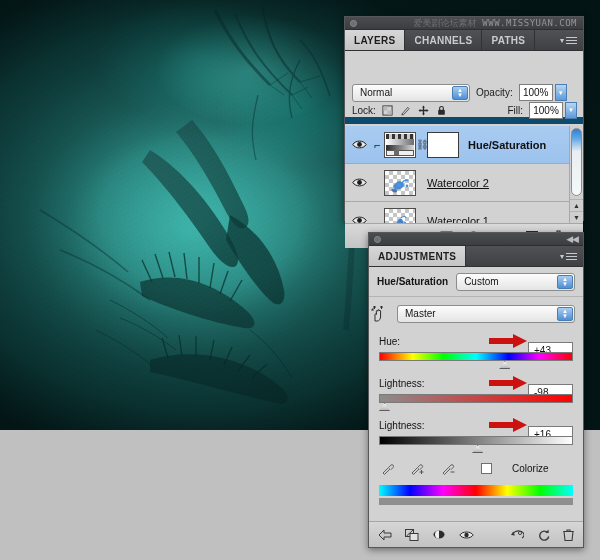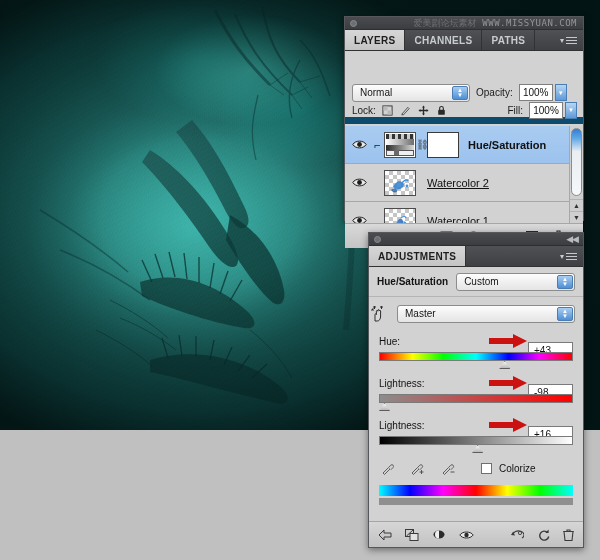--- a/index.html
+++ b/index.html
@@ -226,21 +226,21 @@
   .track.sat { background: linear-gradient(90deg,#8c8c8c,#ff0000); }
   .track.light { background: linear-gradient(90deg,#000000,#ffffff); }
   .knob {
     position: absolute; top: 9px; width: 11px; height: 8px;
     background: linear-gradient(180deg,#f2f2f2,#b8b8b8);
     border: 1px solid #5d5d5d;
     clip-path: polygon(50% 0%, 100% 100%, 0% 100%);
   }
 
   .eyedrop-row { display: flex; align-items: center; height: 26px; padding: 5px 10px 0 12px; gap: 17px; }
-  .cb-row { display: flex; align-items: flex-end; gap: 7px; margin-left: 8px; }
+  .cb-row { display: flex; align-items: flex-end; gap: 20px; margin-left: 8px; }
   .checkbox { width: 11px; height: 11px; background: #fff; border: 1px solid #6f6f6f; }
   .cb-label { font-size: 10px; color: #121212; }
 
   .spectrum-wrap { padding: 6px 10px 0 10px; }
   .spectrum {
     height: 11px;
     background: linear-gradient(90deg,#00ffff,#0000ff 16%,#ff00ff 33%,#ff0000 50%,#ffff00 66%,#00ff00 83%,#00ffff);
   }
   .spectrum2 { height: 7px; background: #8f8f8f; margin-top: 2px; }
 

